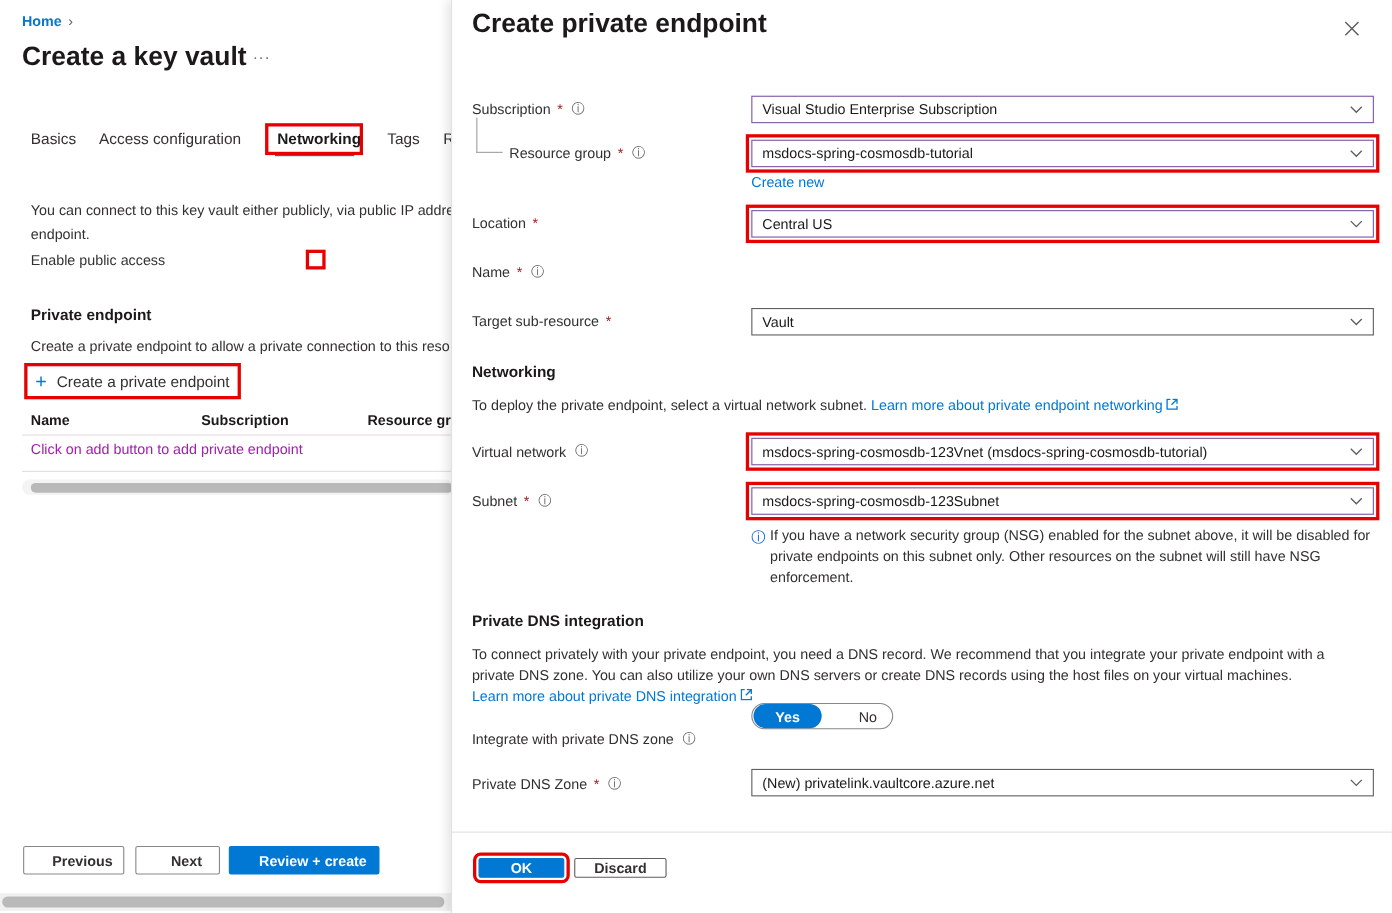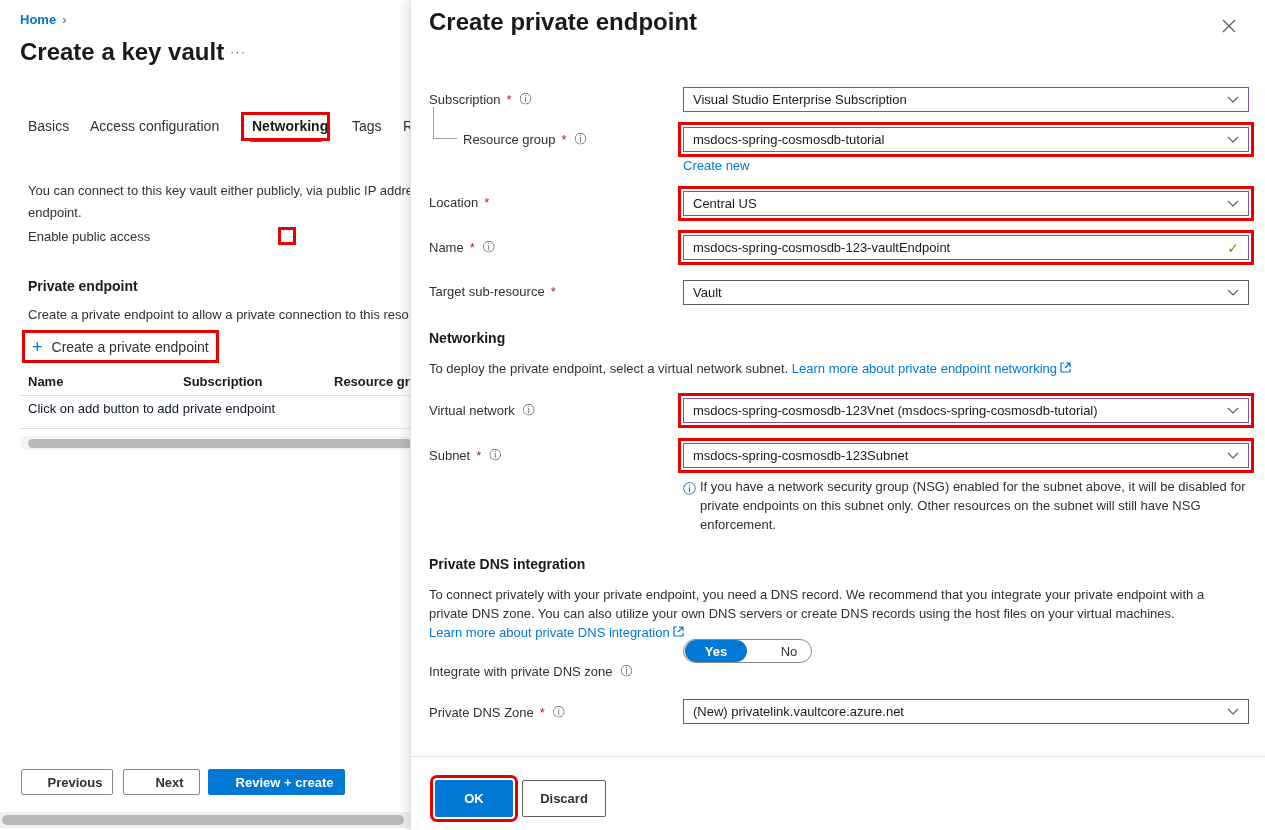--- a/index.html
+++ b/index.html
@@ -23,21 +23,21 @@
   .sec-head { font-size:14px; font-weight:700; color:#1b1a19; white-space:nowrap; }
 
   .chk-redbox { left:278px; top:227px; width:18px; height:18px; border:3px solid #e60000; cursor:pointer; background:#fff; }
 
   .cpe-redbox { left:22px; top:330px; width:197px; height:33px; border:3px solid #e60000; display:flex; align-items:center; padding-left:7px; cursor:pointer; background:#fff; }
   .cpe-plus { color:#0078d4; font-size:18px; font-weight:400; margin-right:9px; line-height:1; }
   .cpe-label { font-size:14px; color:#323130; white-space:nowrap; }
 
   .th { top:374px; font-size:13px; font-weight:700; color:#1b1a19; white-space:nowrap; }
   .tbl-line { left:20px; width:392px; height:1px; background:#e1dfdd; }
-  .empty-row { left:28px; top:401px; font-size:13px; color:#0f172a; white-space:nowrap; }
+  .empty-row { left:28px; top:401px; font-size:13px; color:#a21caf; white-space:nowrap; }
   .hscroll-track { left:20px; top:436px; width:392px; height:14px; background:#f4f4f4; border-radius:7px; }
   .hscroll-thumb { left:28px; top:439px; width:384px; height:9px; background:#b9b9b9; border-radius:5px; cursor:pointer; }
 
   .btn { position:absolute; top:769px; height:26px; font-size:13px; font-weight:600; background:#fff;
          border:1px solid #8a8886; border-radius:2px; color:#323130; display:flex; align-items:center; justify-content:center; cursor:pointer;padding-left:16px; }
   .btn.primary { background:#0078d4; border-color:#0078d4; color:#fff; }
   .page-scroll-track { left:0; top:812px; width:410px; height:16px; background:#f0f0f0; }
   .page-scroll-thumb { left:2px; top:815px; width:402px; height:10px; background:#b9b9b9; border-radius:5px; cursor:pointer; }
 
   
@@ -69,21 +69,21 @@
   .nsg-note { left:272px; top:477px; width:566px; font-size:13px; line-height:19px; color:#323130; padding-left:17px; }
   .nsg-ico { position:absolute; left:0; top:2px; color:#015cda; font-size:13px; }
 
   .toggle { left:272px; top:639px; width:129px; height:24px; border:1px solid #8a8886; border-radius:12px;
             display:flex; align-items:center; cursor:pointer; background:#fff;gap:20px; }
   .toggle .yes { width:62px; height:22px; margin-left:1px; background:#0078d4; border-radius:11px; color:#fff;
                  font-size:13px; font-weight:600; display:flex; align-items:center; justify-content:center; }
   .toggle .no { flex:1; text-align:center; font-size:13px; color:#323130; }
 
   .panel-divider { left:0; top:756px; width:855px; height:1px; background:#e1e1e1; box-shadow:0 -2px 4px rgba(0,0,0,0.04); }
-  .pbtn { position:absolute; top:780px; height:37px; font-size:13px; font-weight:600; border-radius:2px;
+  .pbtn { position:absolute; top:780px; height:18px; font-size:13px; font-weight:600; border-radius:2px;
           display:flex; align-items:center; justify-content:center; cursor:pointer; }
   .pbtn.ok { left:24px; width:78px; background:#0078d4; border:1px solid #0078d4; color:#fff; }
   .pbtn.discard { left:111px; width:84px; background:#fff; border:1px solid #605e5c; color:#323130; }
 </style>
 </head>
 <body>
 
 <div id="left">
 
   <div class="abs crumb">
@@ -179,24 +179,20 @@
     <svg class="chev" width="12" height="8" viewBox="0 0 12 8">
         <path d="M1 1 L6 6 L11 1" stroke="#605e5c" stroke-width="1.2" fill="none"></path>
       </svg>
   </div>
 
   <div class="abs flabel" style="top:239px">
     <span>Name</span>
       <span class="req">*</span>
     <span class="info">ⓘ</span>
   </div>
-  <div class="abs combo purple hl" style="top:235px">
-    <span class="val">msdocs-spring-cosmosdb-123-vaultEndpoint</span>
-    <span class="valid-check">✓</span>
-  </div>
 
   <div class="abs flabel" style="top:284px">
     <span>Target sub-resource</span>
       <span class="req">*</span>
   </div>
   <div class="abs combo" style="top:280px">
     <span class="val">Vault</span>
     <svg class="chev" width="12" height="8" viewBox="0 0 12 8">
         <path d="M1 1 L6 6 L11 1" stroke="#605e5c" stroke-width="1.2" fill="none"></path>
       </svg>

